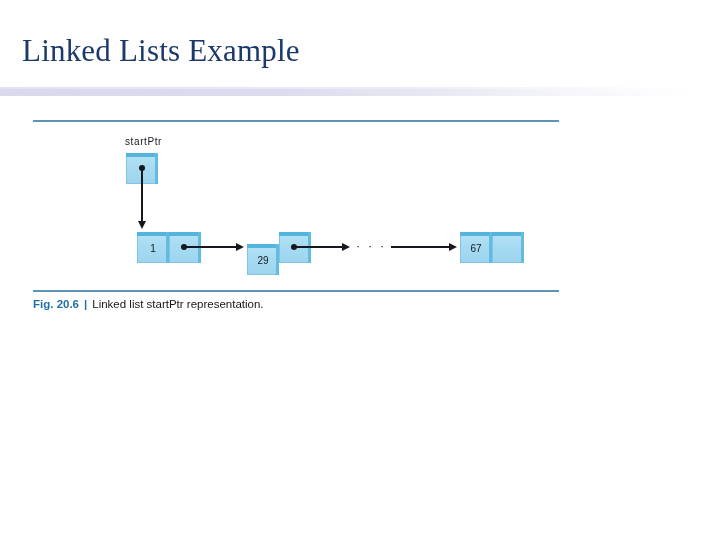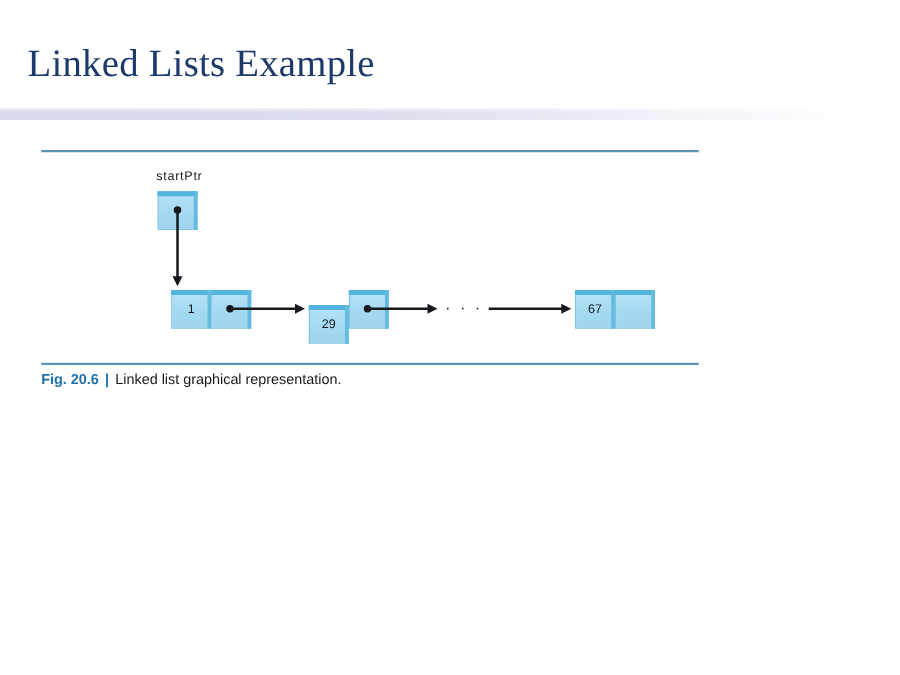--- a/index.html
+++ b/index.html
@@ -228,16 +228,16 @@
     <div class="cell" style="left:427px; top:110px; width:32px; height:31px;">
       <span class="cell-label">67</span>
     </div>
     <div class="cell" style="left:459px; top:110px; width:32px; height:31px;"></div>
 
   </div>
 
   <div class="fig-rule bottom"></div>
 
   <div class="fig-caption">
-    <span class="fig-num">Fig. 20.6</span><span class="fig-sep">|</span><span>Linked list graphical representation.</span>
+    <span class="fig-num">Fig. 20.6</span><span class="fig-sep">|</span><span>Linked list startPtr representation.</span>
   </div>
 
 </div>
 
 </body></html>

